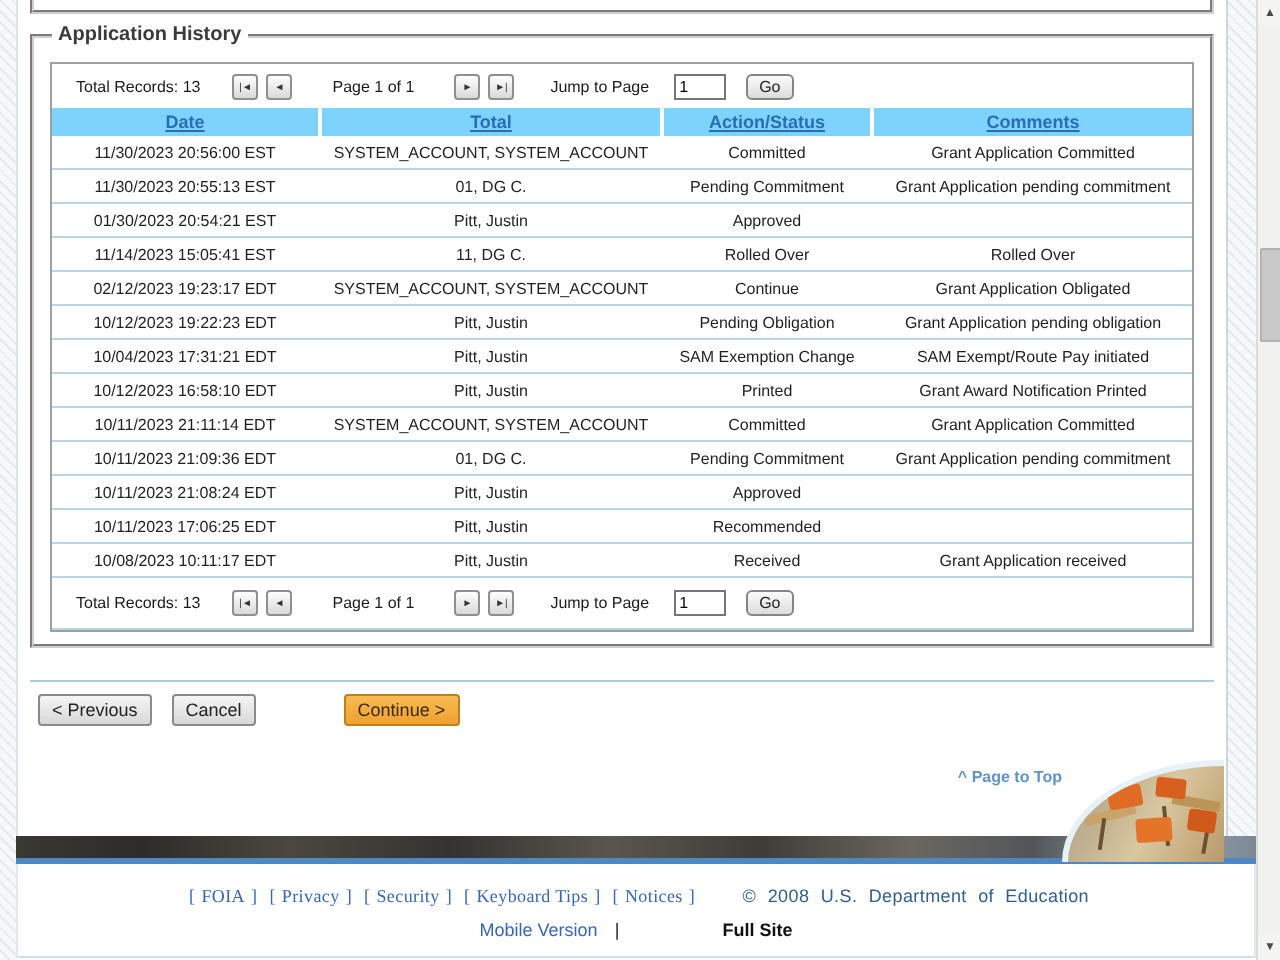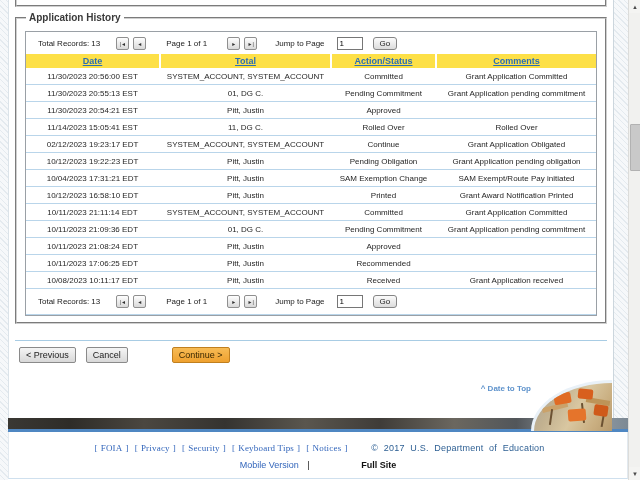--- a/index.html
+++ b/index.html
@@ -44,21 +44,21 @@
     font-size:8px;padding:0 2px;box-sizing:border-box;font-family:"Liberation Sans",sans-serif;
   }
   .go-btn{
     padding:1px 6px;font-size:8px;color:#222;border:1px solid #858585;border-radius:3px;
     background:linear-gradient(#fbfbfb,#dcdcdc);cursor:pointer;margin-left:4px;
     font-family:"Liberation Sans",sans-serif;
   }
   .cols{display:grid;grid-template-columns:133px 169px 103px 1fr;column-gap:2px;}
   .thead{background:#fff;}
   .th{
-    background:#fde047;height:14px;display:flex;align-items:center;justify-content:center;
+    background:#7dd3fc;height:14px;display:flex;align-items:center;justify-content:center;
   }
   .th a{font-size:9px;font-weight:bold;color:#2a6db5;text-decoration:underline;cursor:pointer;}
   .trow{border-bottom:1px solid #b9d5ea;height:16px;align-items:center;}
   .td{font-size:8px;color:#1f1f1f;text-align:center;overflow:hidden;white-space:nowrap;}
   .divider{margin:16px 6px 0 6px;border-top:1px solid #a8cce4;}
   .action-buttons{display:flex;align-items:center;margin:6px 0 0 10px;}
   .nav-btn{
     font-size:9px;color:#222;padding:2px 6px;margin-right:10px;
     background:linear-gradient(#f5f5f5,#d8d8d8);border:1px solid #8a8a8a;border-radius:2px;
     cursor:pointer;font-family:"Liberation Sans",sans-serif;
@@ -184,21 +184,21 @@
           </div>
 
           <div class="trow cols">
             <div class="td">11/30/2023 20:55:13 EST</div>
             <div class="td">01, DG C.</div>
             <div class="td">Pending Commitment</div>
             <div class="td">Grant Application pending commitment</div>
           </div>
 
           <div class="trow cols">
-            <div class="td">11/30/2023 20:54:21 EST</div>
+            <div class="td">01/30/2023 20:54:21 EST</div>
             <div class="td">Pitt, Justin</div>
             <div class="td">Approved</div>
             <div class="td"></div>
           </div>
 
           <div class="trow cols">
             <div class="td">11/14/2023 15:05:41 EST</div>
             <div class="td">11, DG C.</div>
             <div class="td">Rolled Over</div>
             <div class="td">Rolled Over</div>
@@ -292,42 +292,42 @@
   </fieldset>
 
   <div class="divider"></div>
 
   <div class="action-buttons">
     <button class="nav-btn">&lt; Previous</button>
     <button class="nav-btn">Cancel</button>
     <button class="nav-btn continue-btn">Continue &gt;</button>
   </div>
 
-  <a class="back-to-top">^ Date to Top</a>
+  <a class="back-to-top">^ Page to Top</a>
 </div>
 
 <div class="photo">
   <div class="desk d1"></div>
   <div class="desk d2"></div>
   <div class="leg l1"></div>
   <div class="leg l2"></div>
   <div class="leg l3"></div>
   <div class="seat s1"></div>
   <div class="seat s2"></div>
   <div class="seat s3"></div>
   <div class="seat s4"></div>
 </div>
 
 <div class="band"></div>
 <div class="blue-bar"></div>
 
 <div class="footer">
   <div class="footer-links">
     <span><span class="flink-wrap"><span class="bracket">[</span><a class="flink">FOIA</a><span class="bracket">]</span></span><span class="flink-wrap"><span class="bracket">[</span><a class="flink">Privacy</a><span class="bracket">]</span></span><span class="flink-wrap"><span class="bracket">[</span><a class="flink">Security</a><span class="bracket">]</span></span><span class="flink-wrap"><span class="bracket">[</span><a class="flink">Keyboard Tips</a><span class="bracket">]</span></span><span class="flink-wrap"><span class="bracket">[</span><a class="flink">Notices</a><span class="bracket">]</span></span></span>
-    <span class="copyright">© 2017 U.S. Department of Education</span>
+    <span class="copyright">© 2008 U.S. Department of Education</span>
   </div>
   <div class="footer-line2">
     <a class="mobile-link">Mobile Version</a>
     <span class="sep">|</span>
     <a class="full-site">Full Site</a>
   </div>
 </div>
 
 <div class="scrollbar">
   <div class="sb-btn sb-up">

